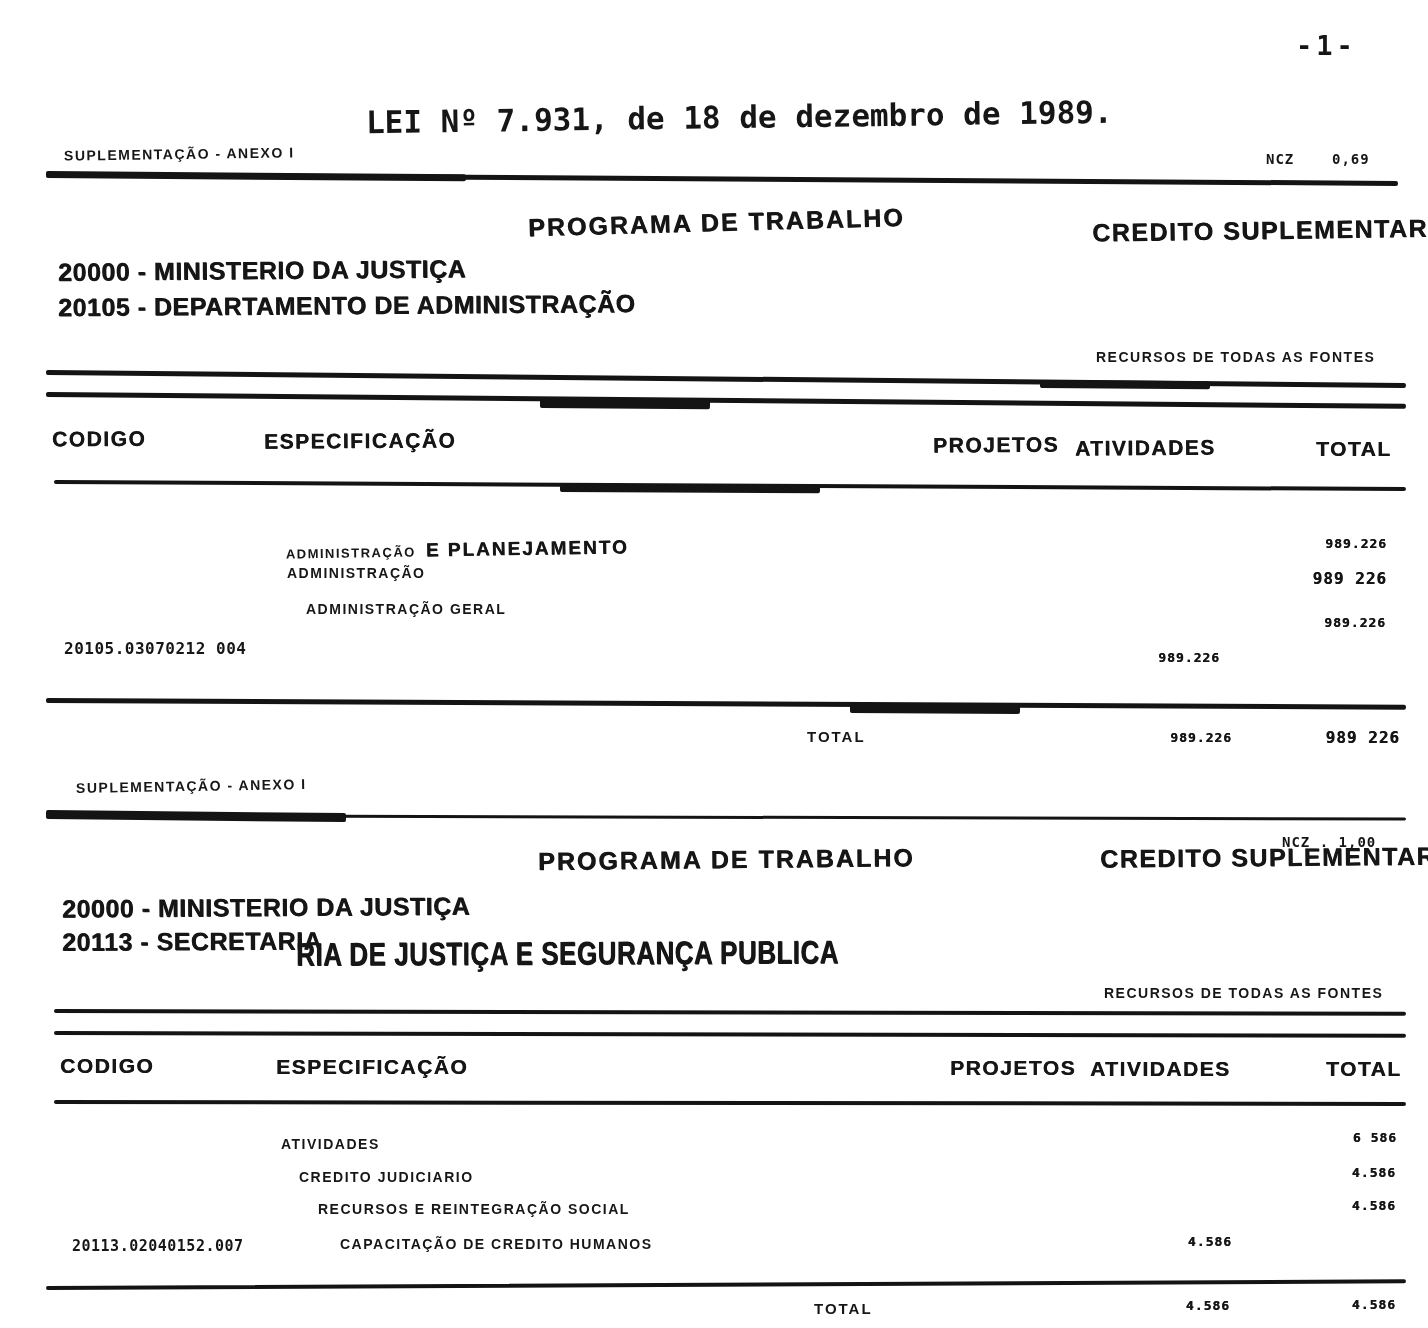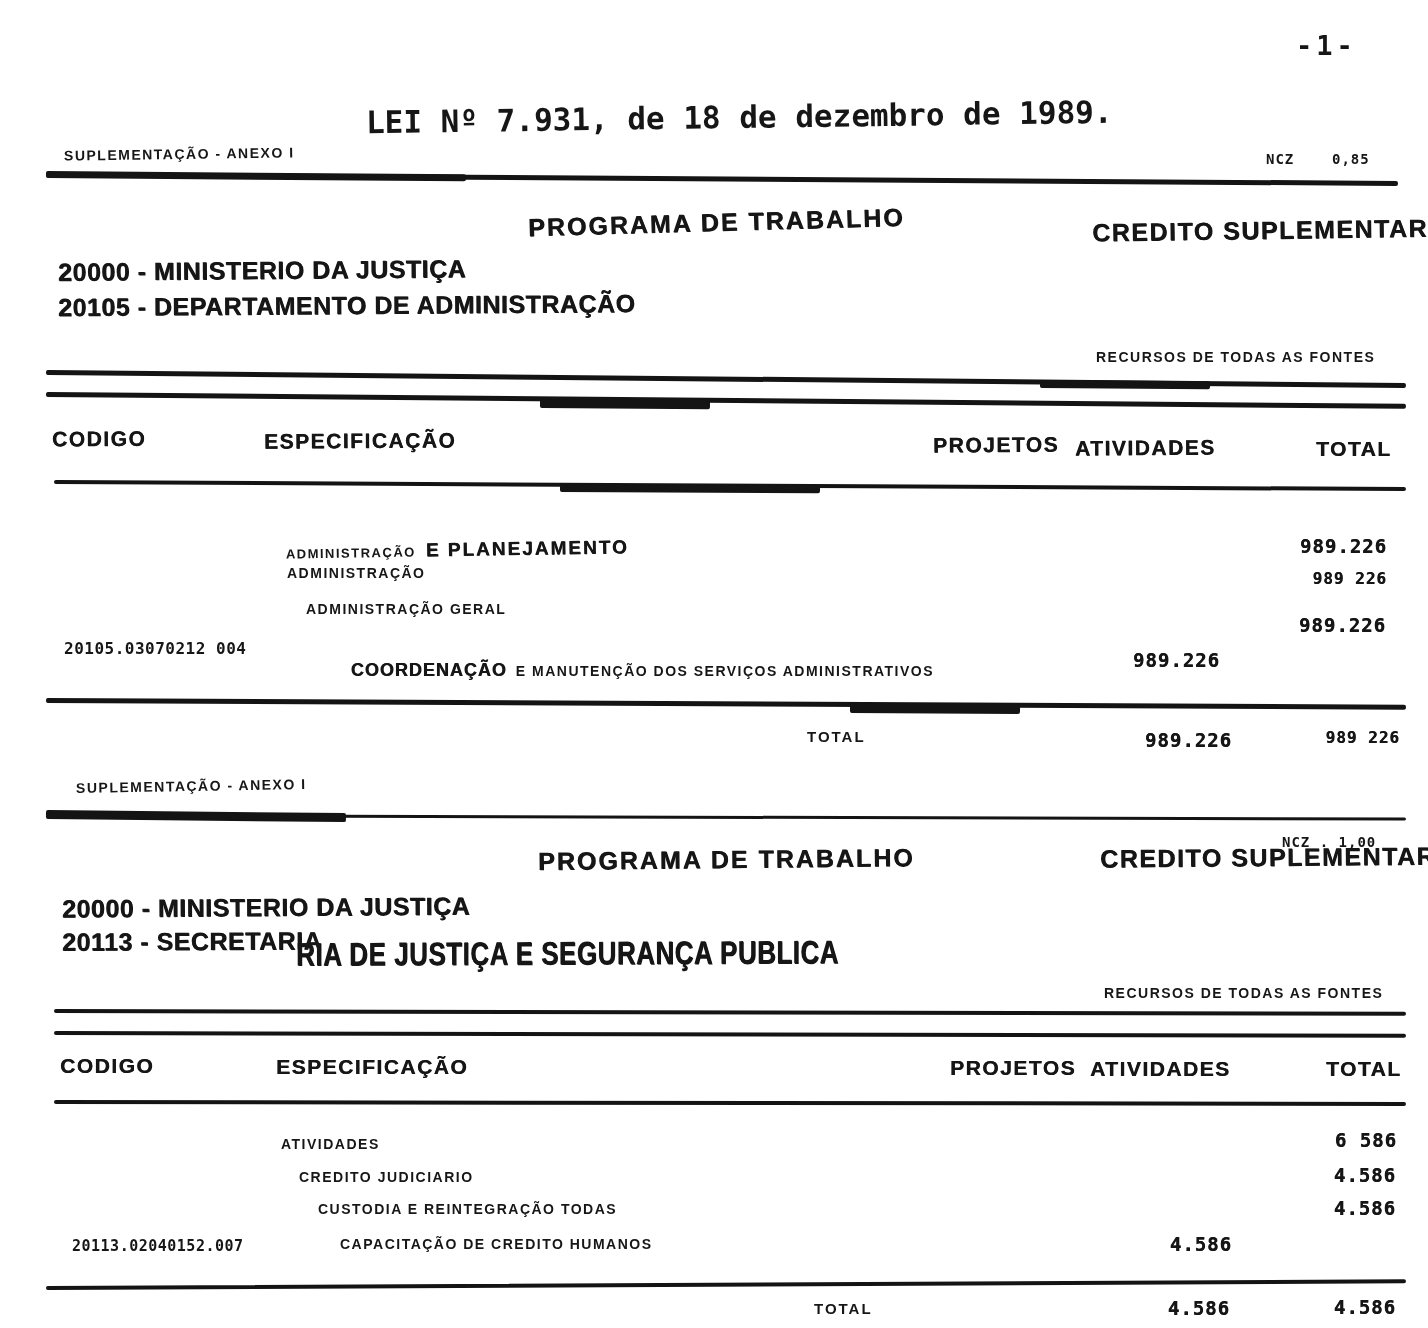--- a/index.html
+++ b/index.html
@@ -7,38 +7,38 @@
     position:relative;width:1428px;height:1328px;background:#ffffff;
     color:#161616;overflow:hidden;
     font-family:"Liberation Sans",sans-serif;
   }
   .t{position:absolute;white-space:pre;line-height:1;}
   .mono{font-family:"DejaVu Sans Mono",monospace;}
   .sans{font-family:"Liberation Sans",sans-serif;}
   .b{font-weight:700;}
   .hv{font-weight:700;text-shadow:0.5px 0.3px 0 #161616;}
   .small-caps{font-size:15px;font-weight:700;letter-spacing:1.5px;}
-  .value{font-family:"DejaVu Sans Mono",monospace;font-size:19px;font-weight:700;letter-spacing:1px;text-shadow:0.4px 0.2px 0 #161616;}
+  .value{font-family:"DejaVu Sans Mono",monospace;font-size:13px;font-weight:700;letter-spacing:1px;text-shadow:0.4px 0.2px 0 #161616;}
   .code{font-family:"DejaVu Sans Mono",monospace;font-size:15px;font-weight:700;letter-spacing:0.5px;}
   .colhead{font-size:21px;font-weight:700;letter-spacing:1.5px;text-shadow:0.4px 0.2px 0 #161616;}
   .orgline{font-size:25px;font-weight:700;letter-spacing:0.5px;text-shadow:0.6px 0.4px 0 #161616;}
   .sechead{font-size:25px;font-weight:700;letter-spacing:2px;text-shadow:0.6px 0.4px 0 #161616;}
   .rule{position:absolute;background:#141414;transform-origin:left center;border-radius:2px;}
 </style>
 </head>
 <body>
 
 <div id="doc">
 
   <div class="t mono b" style="left:1296px;top:32px;font-size:27px;letter-spacing:4px;">-1-</div>
 
   <div class="t mono b" style="left:366px;top:102px;font-size:31px;transform:rotate(-0.8deg);">LEI Nº 7.931, de 18 de dezembro de 1989.</div>
 
   <div class="t small-caps" style="left:64px;top:147px;font-size:14px;transform:rotate(-0.8deg);">SUPLEMENTAÇÃO - ANEXO I</div>
-  <div class="t mono b" style="left:1266px;top:152px;font-size:14px;letter-spacing:1px;">NCZ    0,85</div>
+  <div class="t mono b" style="left:1266px;top:152px;font-size:14px;letter-spacing:1px;">NCZ    0,69</div>
 
   <div class="rule" style="left:46px;top:172px;width:1352px;height:5px;transform:rotate(0.38deg);"></div>
   <div class="rule" style="left:46px;top:171px;width:420px;height:7px;transform:rotate(0.45deg);"></div>
 
   <div class="t sechead" style="left:528px;top:210px;transform:rotate(-1.6deg);">PROGRAMA DE TRABALHO</div>
   <div class="t sechead" style="left:1092px;top:218px;letter-spacing:1.5px;transform:rotate(-0.8deg);">CREDITO SUPLEMENTAR</div>
 
   <div class="t orgline" style="left:58px;top:258px;transform:rotate(-0.5deg);">20000 - MINISTERIO DA JUSTIÇA</div>
   <div class="t orgline" style="left:58px;top:293px;transform:rotate(-0.4deg);">20105 - DEPARTAMENTO DE ADMINISTRAÇÃO</div>
 
@@ -63,23 +63,20 @@
   </div>
   <div class="t value" style="right:41px;top:537px;">989.226</div>
 
   <div class="t small-caps" style="left:287px;top:566px;font-size:14px;">ADMINISTRAÇÃO</div>
   <div class="t value" style="right:41px;top:571px;font-size:16px;">989 226</div>
 
   <div class="t small-caps" style="left:306px;top:602px;font-size:14px;">ADMINISTRAÇÃO GERAL</div>
   <div class="t value" style="right:42px;top:616px;">989.226</div>
 
   <div class="t code" style="left:64px;top:641px;font-size:16px;">20105.03070212 004</div>
-  <div class="t" style="left:333px;top:645px;">
-    <span class="sans hv" style="font-size:18px;font-weight:900;letter-spacing:1px;">COORDENAÇÃO</span><span class="small-caps" style="font-size:14px;margin-left:9px;">E MANUTENÇÃO DOS SERVIÇOS ADMINISTRATIVOS</span>
-  </div>
   <div class="t value" style="right:208px;top:651px;">989.226</div>
 
   <div class="rule" style="left:46px;top:698px;width:1360px;height:5px;transform:rotate(0.28deg);"></div>
   <div class="rule" style="left:850px;top:704px;width:170px;height:9px;transform:rotate(0.3deg);"></div>
 
   <div class="t sans b" style="left:807px;top:729px;font-size:15px;letter-spacing:2px;">TOTAL</div>
   <div class="t value" style="right:196px;top:731px;">989.226</div>
   <div class="t value" style="right:28px;top:730px;font-size:16px;">989 226</div>
 
   <div class="t small-caps" style="left:76px;top:779px;font-size:14px;transform:rotate(-1deg);">SUPLEMENTAÇÃO - ANEXO I</div>
@@ -107,21 +104,21 @@
   <div class="t colhead" style="left:1326px;top:1058px;">TOTAL</div>
 
   <div class="rule" style="left:54px;top:1100px;width:1352px;height:4px;transform:rotate(0.08deg);"></div>
 
   <div class="t small-caps" style="left:281px;top:1137px;font-size:14px;">ATIVIDADES</div>
   <div class="t value" style="right:31px;top:1131px;">6 586</div>
 
   <div class="t small-caps" style="left:299px;top:1170px;font-size:14px;">CREDITO JUDICIARIO</div>
   <div class="t value" style="right:32px;top:1166px;">4.586</div>
 
-  <div class="t small-caps" style="left:318px;top:1202px;font-size:14px;">CUSTODIA E REINTEGRAÇÃO TODAS</div>
+  <div class="t small-caps" style="left:318px;top:1202px;font-size:14px;">RECURSOS E REINTEGRAÇÃO SOCIAL</div>
   <div class="t value" style="right:32px;top:1199px;">4.586</div>
 
   <div class="t code" style="left:72px;top:1239px;">20113.02040152.007</div>
   <div class="t small-caps" style="left:340px;top:1237px;font-size:14px;">CAPACITAÇÃO DE CREDITO HUMANOS</div>
   <div class="t value" style="right:196px;top:1235px;">4.586</div>
 
   <div class="rule" style="left:46px;top:1286px;width:1360px;height:4px;transform:rotate(-0.28deg);"></div>
 
   <div class="t sans b" style="left:814px;top:1301px;font-size:15px;letter-spacing:2px;">TOTAL</div>
   <div class="t value" style="right:198px;top:1299px;">4.586</div>

